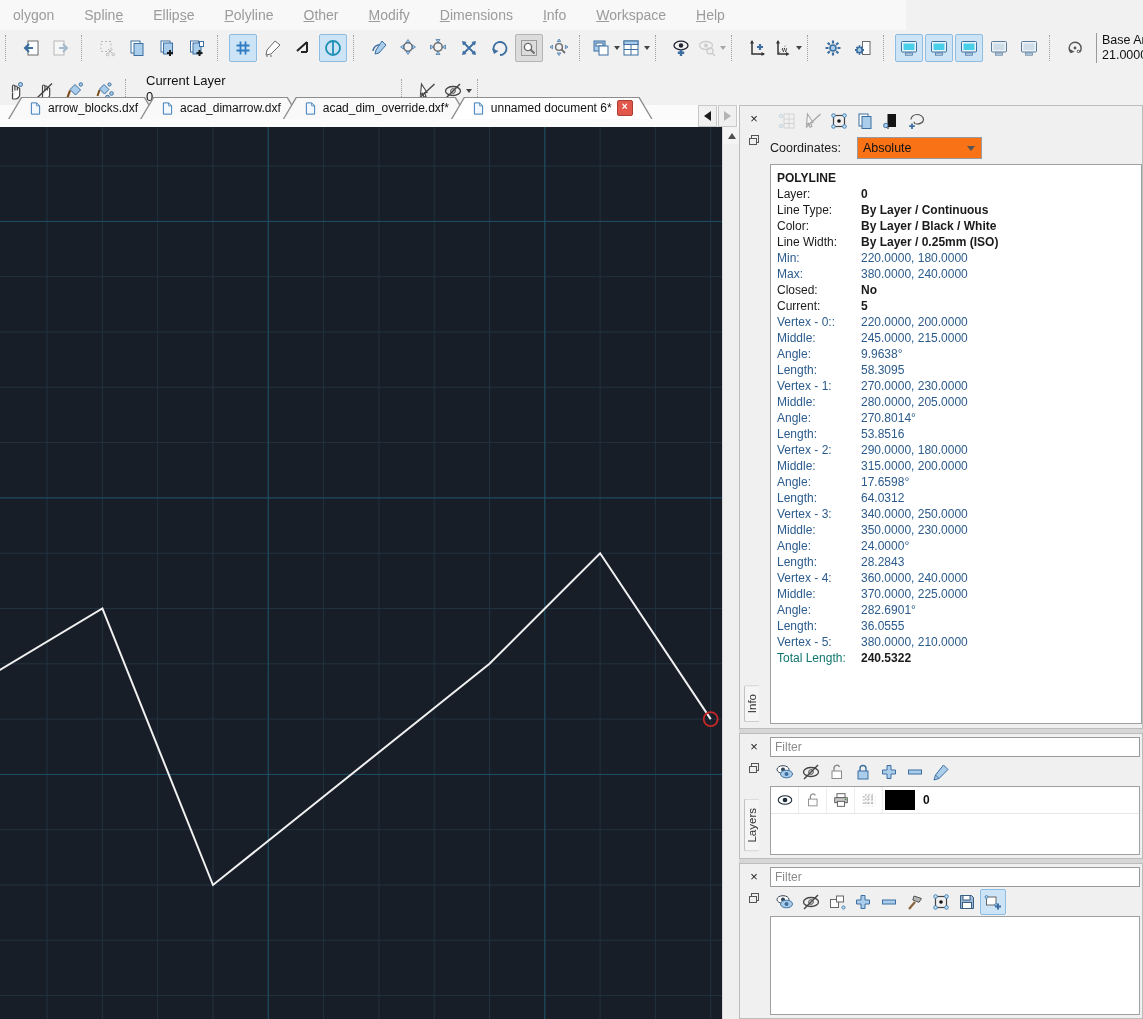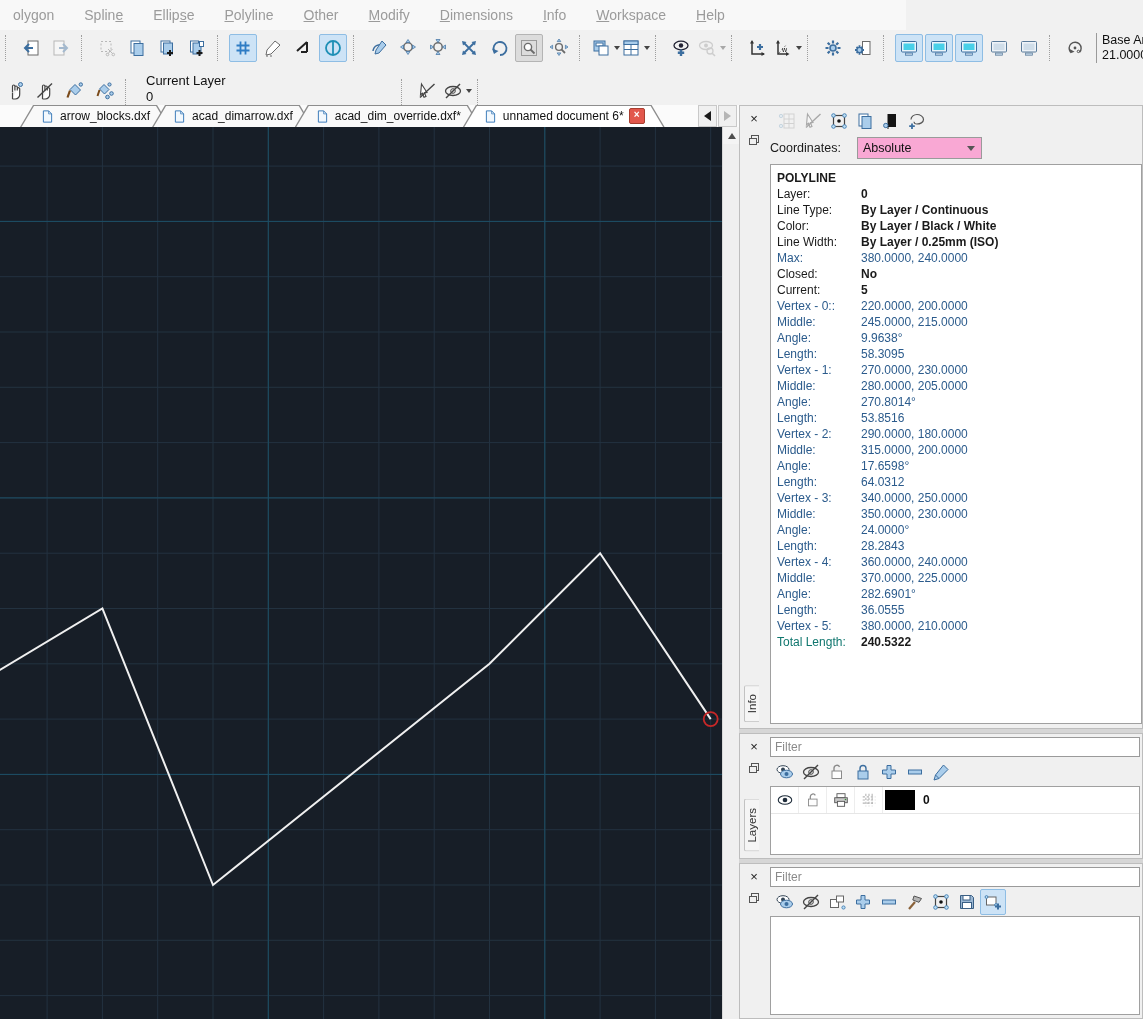--- a/index.html
+++ b/index.html
@@ -28,21 +28,21 @@
   .icon{display:flex;align-items:center;justify-content:center;}
   #combo-layer{margin-left:2px;padding:1px 10px 1px 8px;min-width:240px;}
   #combo-layer .cl-label{font-size:13px;color:#111;display:block;line-height:16px;}
   #combo-layer .cl-value{font-size:13px;color:#111;display:block;line-height:15px;}
   #base-ang{display:flex;align-items:center;flex:none;margin-left:2px;}
   #base-ang .ba-text{border-left:1px solid #9a9a9a;padding-left:5px;margin-left:4px;
                      font-size:12.5px;color:#111;line-height:15px;}
   
   #tabbar{position:absolute;left:0;top:105px;width:739px;height:22px;background:#fbfbfb;
           display:flex;align-items:flex-end;}
-  #tabs{display:flex;height:22px;flex:1;overflow:hidden;padding-left:20px;}
+  #tabs{display:flex;height:30px;flex:1;overflow:hidden;padding-left:8px;}
   .tab{height:22px;position:relative;flex:none;margin-left:-18px;cursor:default;}
   .tab:first-child{margin-left:0;}
   .t-bg{position:absolute;inset:0;background:#8d8d8d;
         clip-path:polygon(13px 0,calc(100% - 13px) 0,100% 100%,0 100%);}
   .t-fg{position:absolute;inset:1px 0 0 0;background:#f9f9f9;
         clip-path:polygon(14px 0,calc(100% - 14px) 0,calc(100% - 1.5px) 100%,1.5px 100%);}
   .tab.active .t-fg{background:#ffffff;}
   .t-content{position:relative;display:flex;align-items:center;gap:5px;height:100%;
              padding:0 20px;font-size:12px;color:#111;white-space:nowrap;}
   .t-close{width:14px;height:14px;background:#e2574c;border:1px solid #a93f30;border-radius:2px;
@@ -74,21 +74,21 @@
             font-size:13px;color:#222;margin-bottom:4px;}
   .dock-vlabel{position:absolute;bottom:6px;left:4px;writing-mode:vertical-rl;transform:rotate(180deg);
                font-size:11.5px;color:#333;background:#f5f5f5;border:1px solid #c2c2c2;border-left:none;
                padding:8px 1px;border-radius:0 2px 2px 0;}
   .dock-body{flex:1;display:flex;flex-direction:column;padding:2px 0 2px 0;min-width:0;}
   
   #info-tools{display:flex;align-items:center;height:26px;padding-left:6px;gap:6px;}
   #info-tools .tbbtn{width:24px;height:24px;margin:0;}
   #coord-row{display:flex;align-items:center;height:28px;padding-left:2px;gap:16px;}
   #coord-row .c-label{font-size:12.5px;color:#1a1a1a;}
-  .select{background:#f9a8d4;border:1px solid #9a9a9a;height:20px;display:flex;align-items:center;
+  .select{background:#f97316;border:1px solid #9a9a9a;height:20px;display:flex;align-items:center;
           width:118px;padding-left:5px;justify-content:space-between;}
   .select .s-val{font-size:12.5px;color:#111;}
   .select .s-dd{margin-right:6px;width:0;height:0;border-left:4px solid transparent;
                 border-right:4px solid transparent;border-top:5px solid #555;}
   #info-box{flex:1;background:#fff;border:1px solid #a0a0a0;margin:2px 0 2px 2px;
             overflow:hidden;padding:5px 0 0 6px;}
   .irow{display:flex;font-size:12px;line-height:16px;white-space:nowrap;}
   .irow .ilabel{width:84px;flex:none;}
   .irow.title .ilabel{font-weight:bold;color:#1a1a1a;width:auto;}
   .irow.bold .ilabel{color:#1a1a1a;}
@@ -722,20 +722,24 @@
           </div>
           <div class="irow bold">
             <span class="ilabel">Color:</span>
             <span class="ival">By Layer / Black / White</span>
           </div>
           <div class="irow bold">
             <span class="ilabel">Line Width:</span>
             <span class="ival">By Layer / 0.25mm (ISO)</span>
           </div>
           <div class="irow blue">
+            <span class="ilabel">Min:</span>
+            <span class="ival">220.0000, 180.0000</span>
+          </div>
+          <div class="irow blue">
             <span class="ilabel">Max:</span>
             <span class="ival">380.0000, 240.0000</span>
           </div>
           <div class="irow bold">
             <span class="ilabel">Closed:</span>
             <span class="ival">No</span>
           </div>
           <div class="irow bold">
             <span class="ilabel">Current:</span>
             <span class="ival">5</span>

